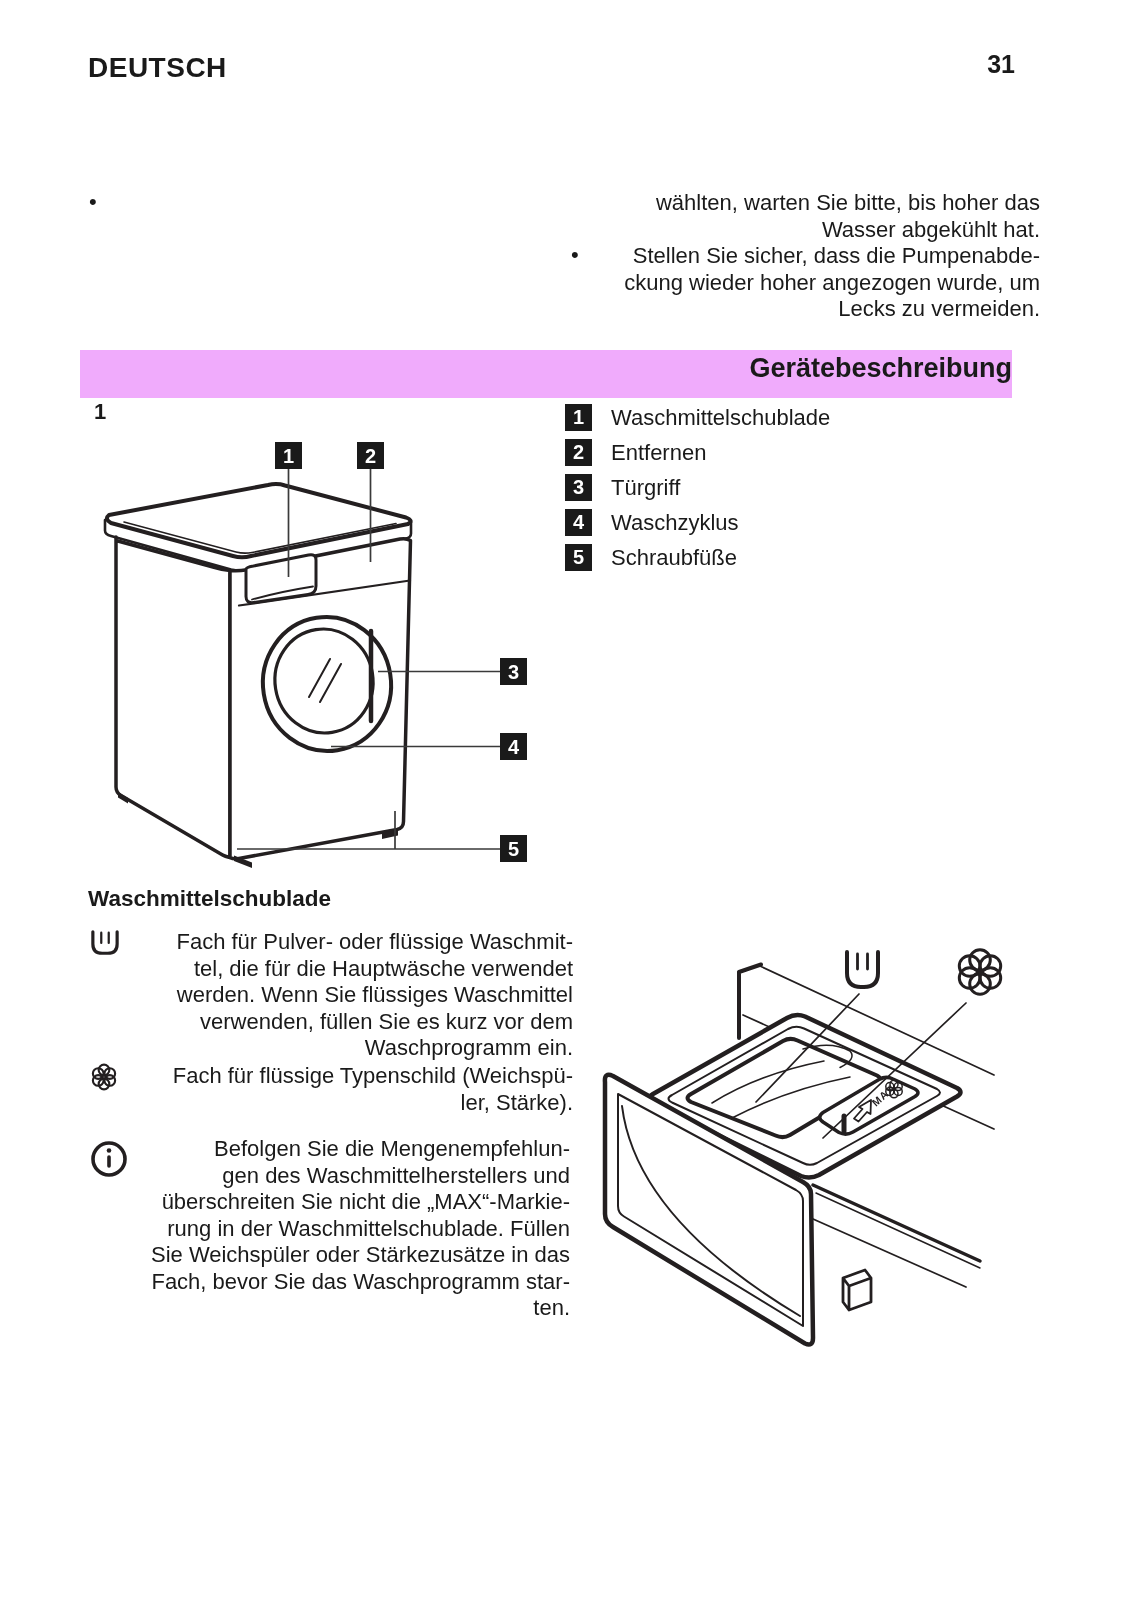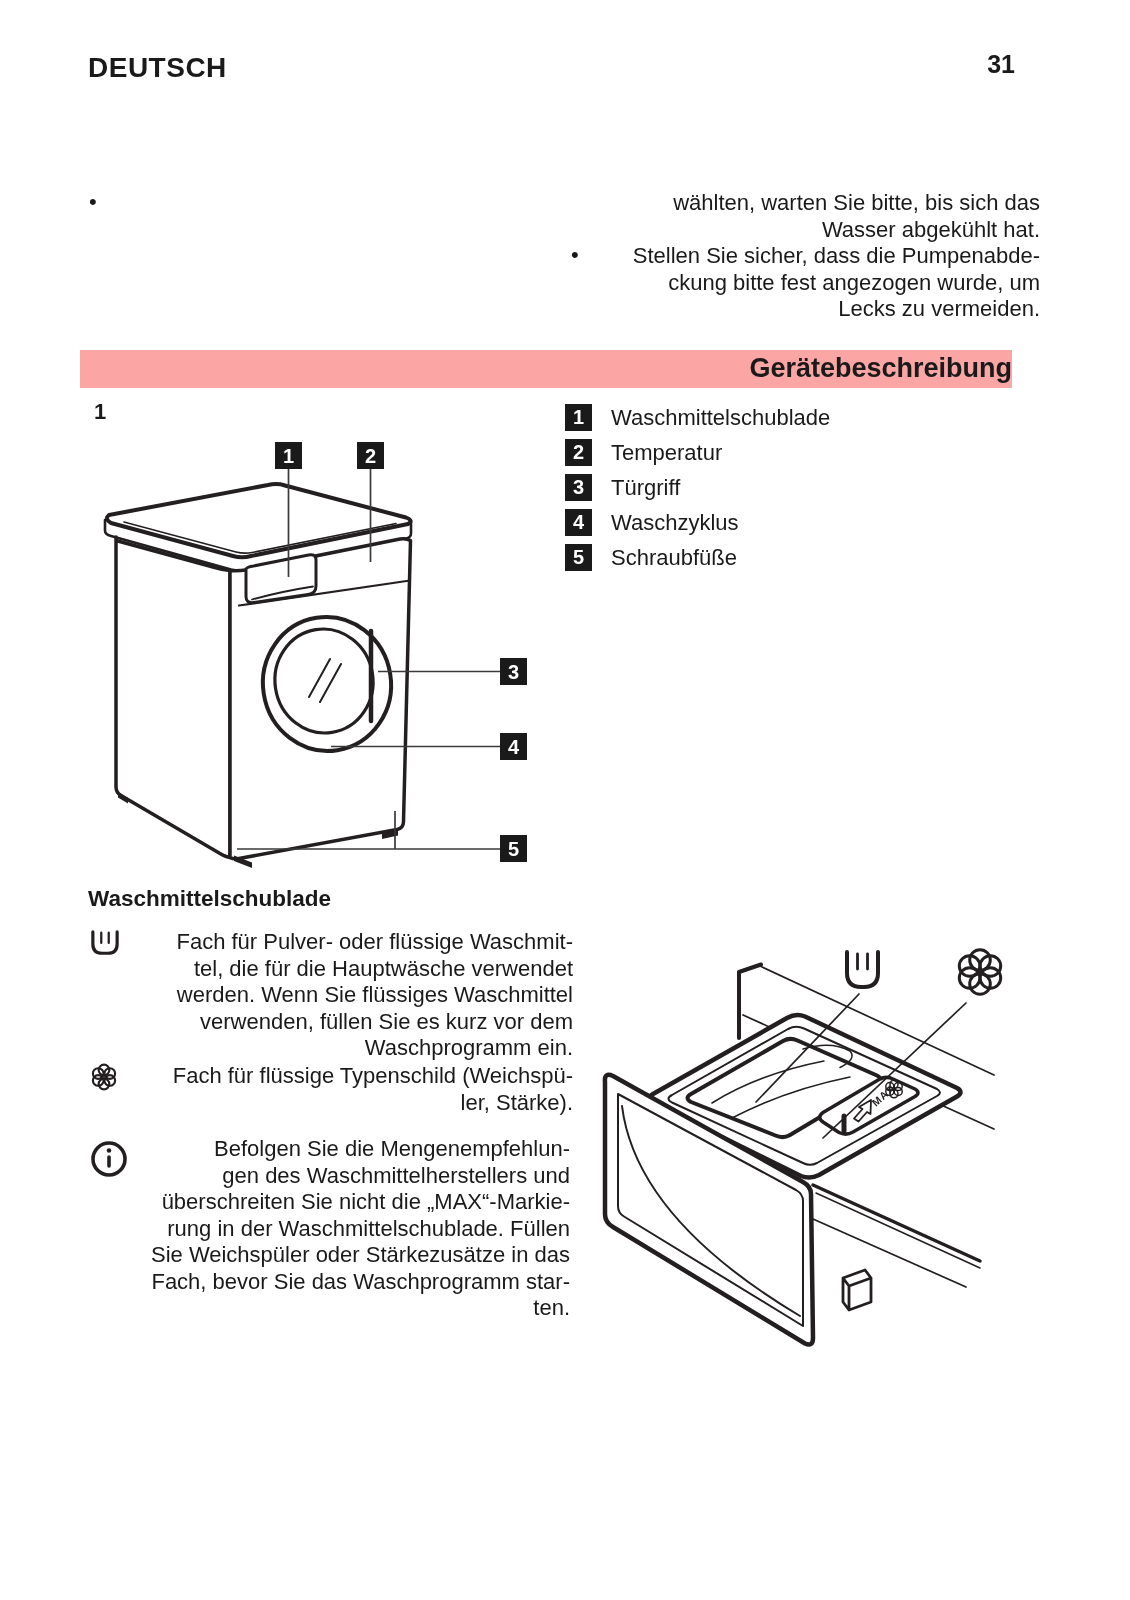--- a/index.html
+++ b/index.html
@@ -13,21 +13,21 @@
 
   .body-text{font-size:22px;line-height:26.5px;}
   .ml{white-space:pre-line;}
 
   .col-left{position:absolute;left:88px;top:190px;width:485px;}
   .col-right{position:absolute;left:570px;top:190px;width:470px;}
   .bullet-item{position:relative;padding-left:25px;}
   .bullet-marker{position:absolute;left:1px;top:-1px;font-size:22px;}
   .cont{padding-left:25px;}
 
-  .section-bar{position:absolute;left:80px;top:350px;width:932px;height:38px;background:#fca5a5;}
+  .section-bar{position:absolute;left:80px;top:350px;width:932px;height:48px;background:#f0abfc;}
   .section-bar .bar-title{display:block;padding:3px 0 0 9px;font-size:27px;font-weight:bold;}
 
   .fig-num{position:absolute;left:94px;top:399px;font-size:22px;font-weight:bold;}
 
   .machine-fig{position:absolute;left:80px;top:430px;}
   .drawer-fig{position:absolute;left:560px;top:888px;}
 
   .legend{position:absolute;left:565px;top:404px;}
   .legend-row{display:flex;align-items:center;height:27px;margin-bottom:8px;}
   .legend-badge{width:27px;height:27px;background:#1a1a1a;color:#fff;font-size:20px;font-weight:bold;
@@ -50,26 +50,26 @@
 
   <div class="hdr-left">DEUTSCH</div>
   <div class="hdr-right">31</div>
 
   <div class="col-left body-text">
     <div class="bullet-item">
       <span class="bullet-marker">•</span>
     </div>
   </div>
   <div class="col-right body-text">
-    <div class="cont ml">wählten, warten Sie bitte, bis sich das
+    <div class="cont ml">wählten, warten Sie bitte, bis hoher das
 Wasser abgekühlt hat.</div>
     <div class="bullet-item">
       <span class="bullet-marker">•</span>
       <span class="ml">Stellen Sie sicher, dass die Pumpenabde-
-ckung bitte fest angezogen wurde, um
+ckung wieder hoher angezogen wurde, um
 Lecks zu vermeiden.</span>
     </div>
   </div>
 
   <div class="section-bar">
     <span class="bar-title">Gerätebeschreibung</span>
   </div>
 
   <div class="fig-num">1</div>
 
@@ -134,21 +134,21 @@
     </svg>
   </div>
 
   <div class="legend">
     <div class="legend-row">
       <span class="legend-badge">1</span>
       <span class="legend-label">Waschmittelschublade</span>
     </div>
     <div class="legend-row">
       <span class="legend-badge">2</span>
-      <span class="legend-label">Temperatur</span>
+      <span class="legend-label">Entfernen</span>
     </div>
     <div class="legend-row">
       <span class="legend-badge">3</span>
       <span class="legend-label">Türgriff</span>
     </div>
     <div class="legend-row">
       <span class="legend-badge">4</span>
       <span class="legend-label">Waschzyklus</span>
     </div>
     <div class="legend-row">

